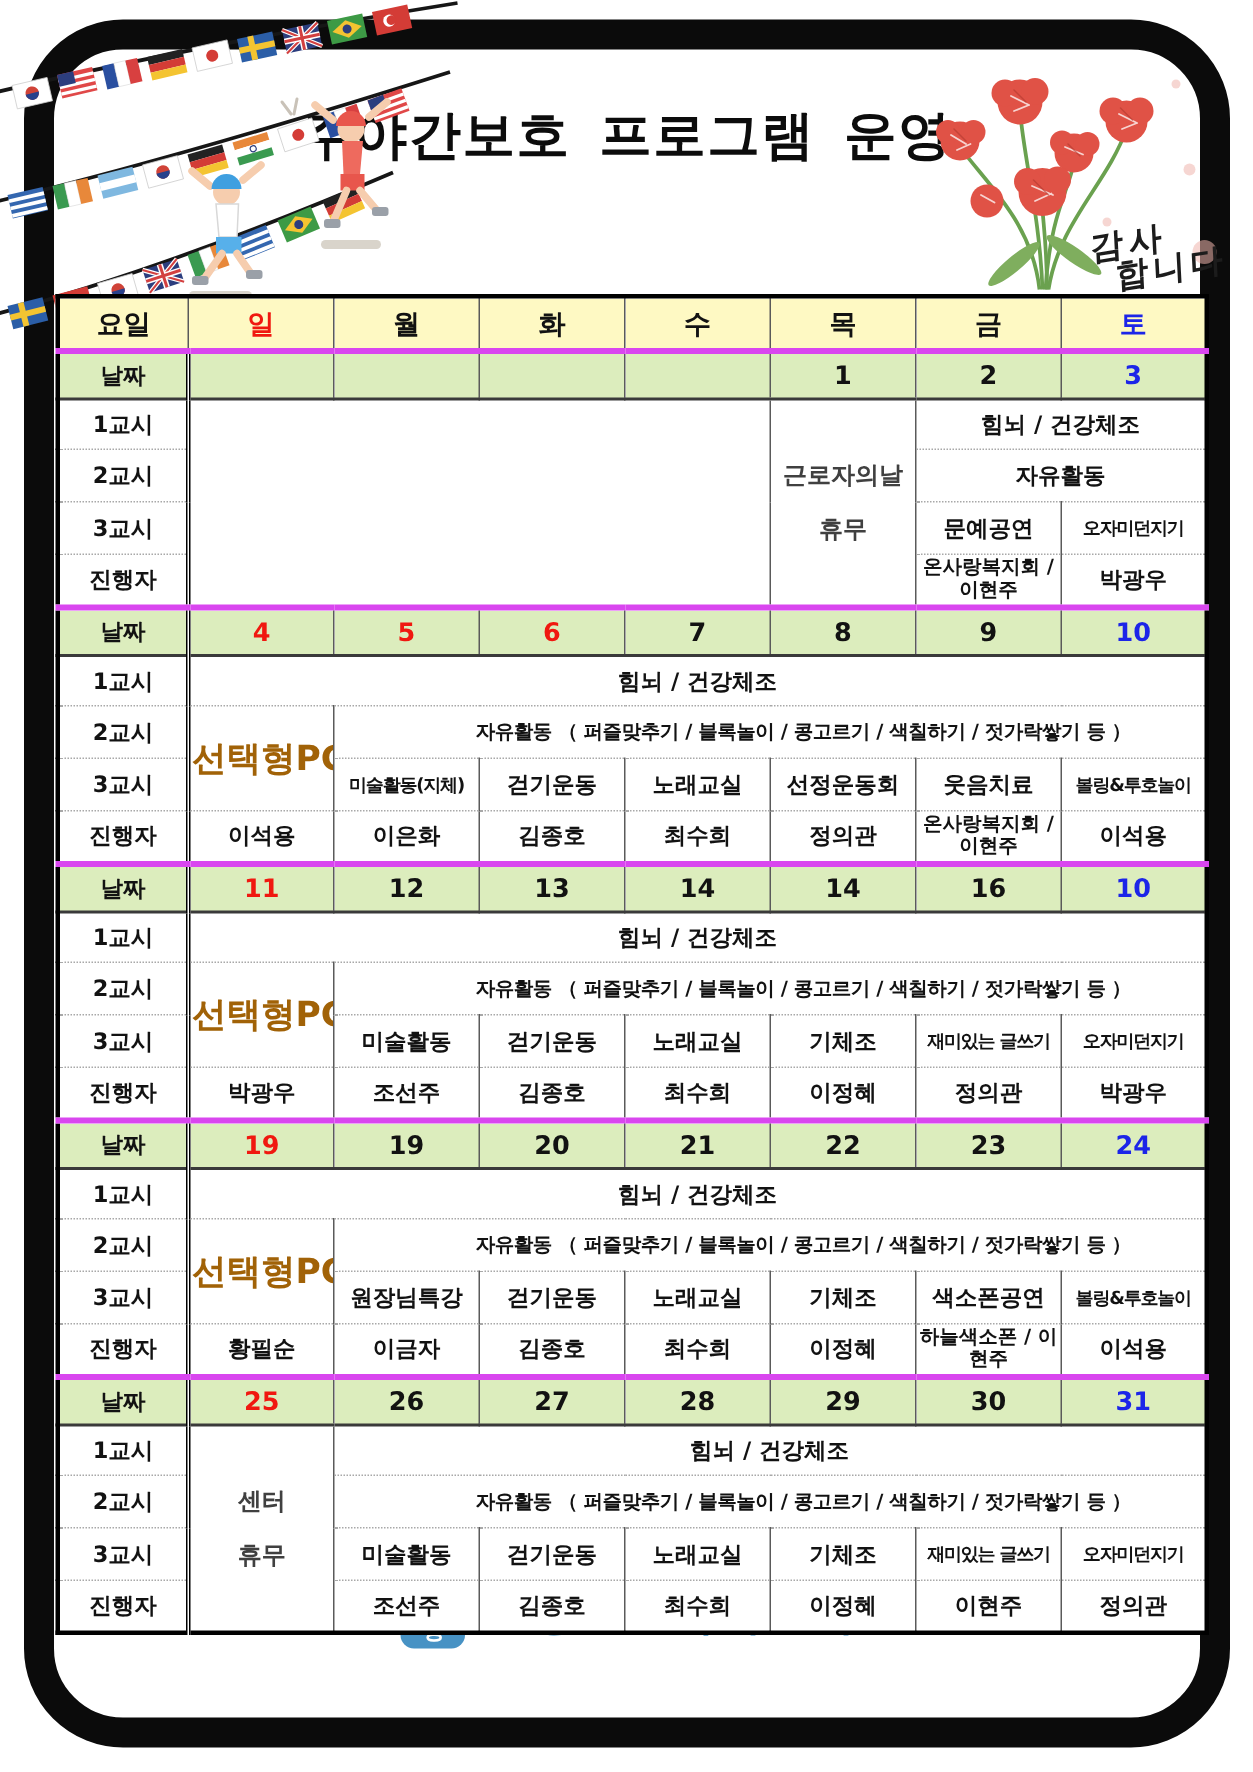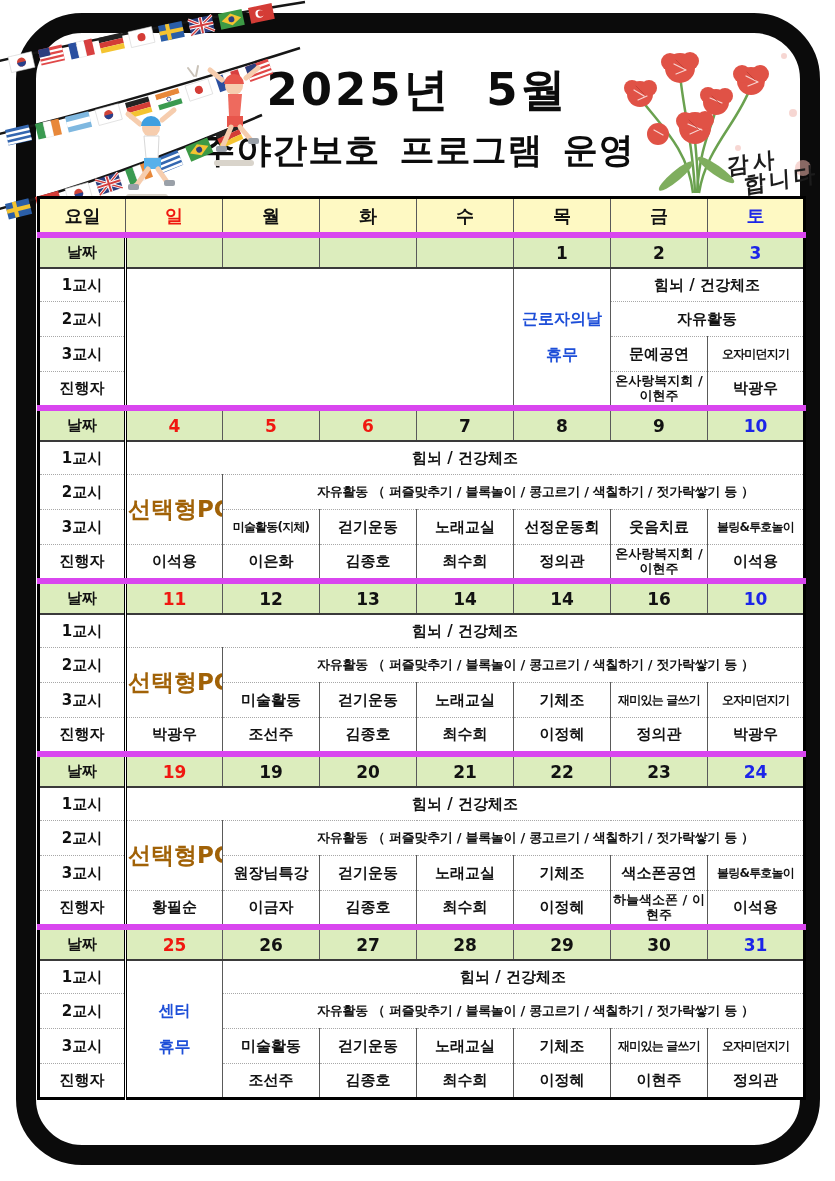--- a/index.html
+++ b/index.html
@@ -21,33 +21,33 @@
   .titles{position:absolute;left:0;top:60px;width:100%;text-align:center;z-index:2;color:#0c0c0c;}
   .title1{font-size:45px;font-weight:bold;letter-spacing:3px;word-spacing:16px;}
   .title2{font-size:35px;font-weight:bold;letter-spacing:1px;word-spacing:6px;margin-top:7px;}
   
   .tblwrap{position:absolute;left:37px;top:196px;z-index:5;}
   table{border-collapse:collapse;table-layout:fixed;width:767px;border:3px solid #000;background:#fff;}
   td,th{border-left:1px solid #5a5a5a;text-align:center;vertical-align:middle;
         padding:0 1px;overflow:hidden;white-space:nowrap;color:#121212;font-weight:bold;font-size:15px;}
   th.grn{background:#fef9c3;border-bottom:2px solid #000;font-size:18px;height:33px;}
   .lb{border-right:3px double #000;font-size:15px;}
-  tr.rd td{border-top:6px solid #d946ef;background:#dcedbd;height:29px;}
+  tr.rd td{border-top:4px solid #d946ef;background:#dcedbd;height:29px;}
   tr.r1 td{border-top:2px solid #3a3a3a;height:32px;}
   tr.r2 td{border-top:1px dotted #a8a8a8;height:34px;}
   tr.r3 td{border-top:1px dotted #a8a8a8;height:34px;}
   tr.rh td{border-top:1px dotted #a8a8a8;height:33px;}
   .dt{font-size:17px;}
   .red{color:#f01810;}
   .blue{color:#1c25e8;}
   .p2txt{font-size:13px;letter-spacing:-0.3px;padding-left:46px;}
   .sm{font-size:12px;letter-spacing:-0.8px;}
   .xs{font-size:13px;line-height:1.15;white-space:normal;}
   .selpg{color:#a16207;font-size:23px;}
-  .holiday{color:#1d4ed8;font-size:16px;background:#fff;}
+  .holiday{color:#404040;font-size:16px;background:#fff;}
   .holiday span{display:block;line-height:1.0;padding:10px 0;}
   .blank{background:#fff;}
   
   .footer{position:absolute;left:0;top:1050px;width:100%;display:flex;justify-content:center;
           align-items:center;gap:9px;z-index:2;}
   .orgname{color:#4792c4;font-size:31px;font-weight:bold;letter-spacing:0px;}
 </style>
 </head>
 <body>
 
@@ -229,21 +229,20 @@
           <circle cx="150" cy="120" r="3"></circle>
       </g>
     </svg>
     <div class="thanks">
       <div class="t1">감사</div>
       <div class="t2">합니다</div>
     </div>
   </div>
 
   <div class="titles">
-    <div class="title1">2025년 5월</div>
     <div class="title2">주야간보호 프로그램 운영</div>
   </div>
 
   <div class="tblwrap">
   <table>
     <colgroup>
       <col style="width:87px">
           <col style="width:97px">
           <col style="width:97px">
           <col style="width:97px">

